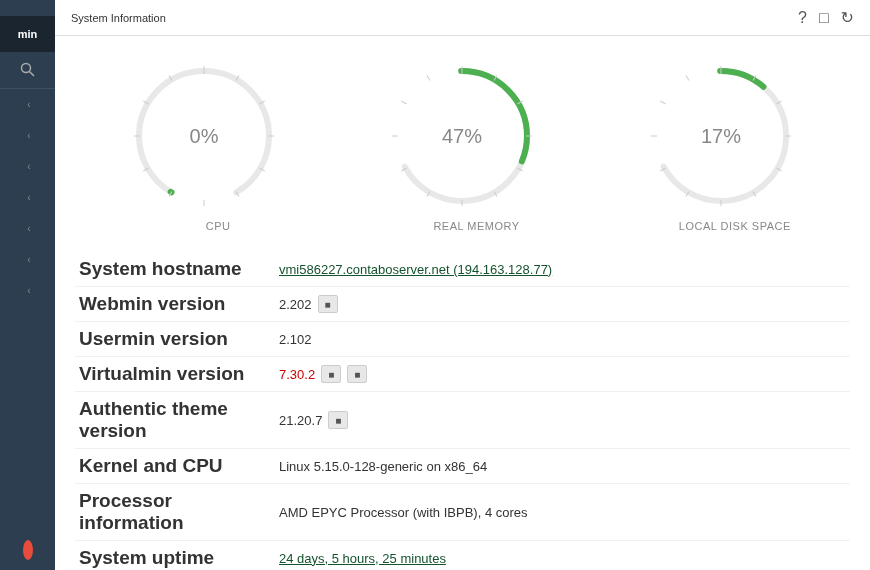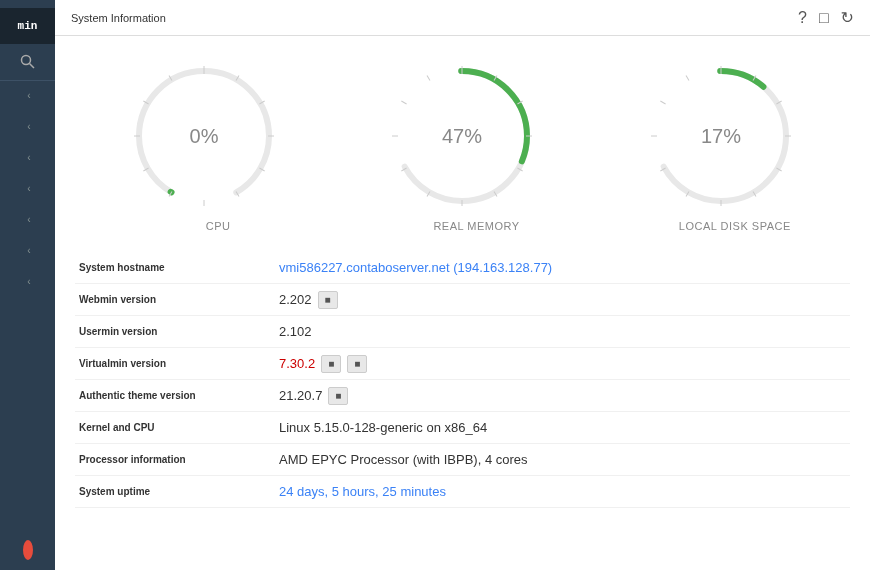--- a/index.html
+++ b/index.html
@@ -6,23 +6,22 @@
     body { font-family: Arial, sans-serif; font-size: 13px; background: #f5f5f5; display: flex; width: 870px; height: 570px; overflow: hidden; }
 
     
     #sidebar {
       width: 55px;
       background: #2c3e50;
       height: 100%;
       display: flex;
       flex-direction: column;
       align-items: center;
-      padding-top: 8px;
-      flex-shrink: 0;
-      font-family: Liberation Mono, monospace;
+      padding-top: 16px;
+      flex-shrink: 0;
     }
     .sidebar-brand {
       width: 100%;
       background: #1a252f;
       color: #fff;
       text-align: center;
       padding: 8px 4px;
       font-size: 11px;
       font-weight: bold;
       min-height: 36px;
@@ -141,32 +140,32 @@
       display: flex;
       align-items: center;
       padding: 6px 4px;
       border-bottom: 1px solid #f0f0f0;
       min-height: 32px;
     }
     .info-label {
       width: 200px;
       font-weight: bold;
       color: #333;
-      font-size: 10px;
+      font-size: 19px;
       flex-shrink: 0;
     }
     .info-value {
       color: #333;
       font-size: 13px;
       display: flex;
       align-items: center;
       gap: 6px;
       flex-wrap: wrap;
     }
-    .info-value.link { color: #3b82f6; cursor: pointer; }
+    .info-value.link { color: #14532d; cursor: pointer; text-decoration: underline; }
     .btn-icon {
       display: inline-flex;
       align-items: center;
       justify-content: center;
       width: 20px; height: 18px;
       background: #e8e8e8;
       border: 1px solid #ccc;
       border-radius: 2px;
       cursor: pointer;
       font-size: 10px;

